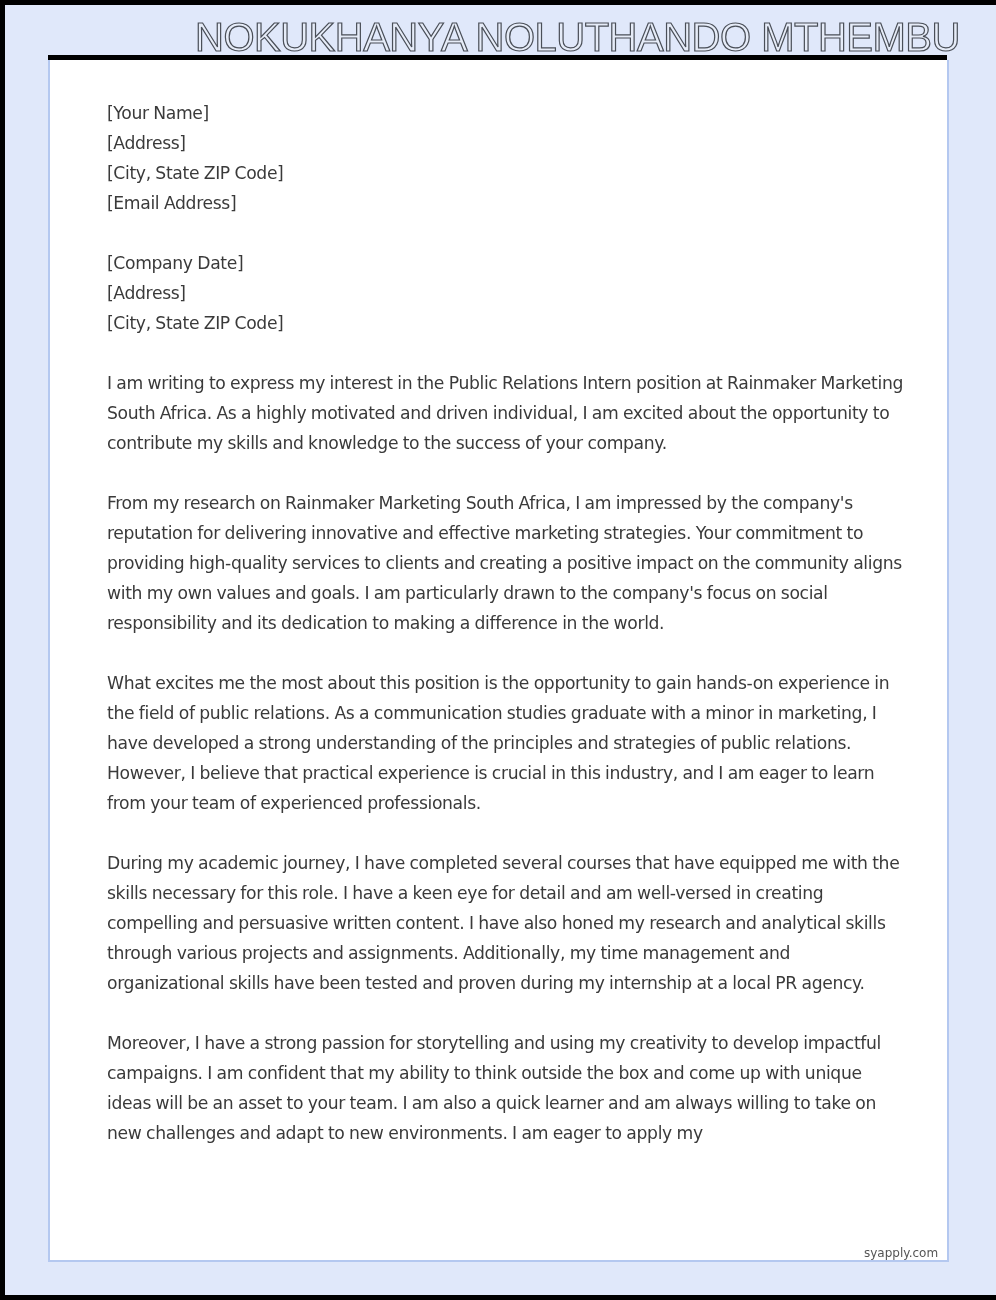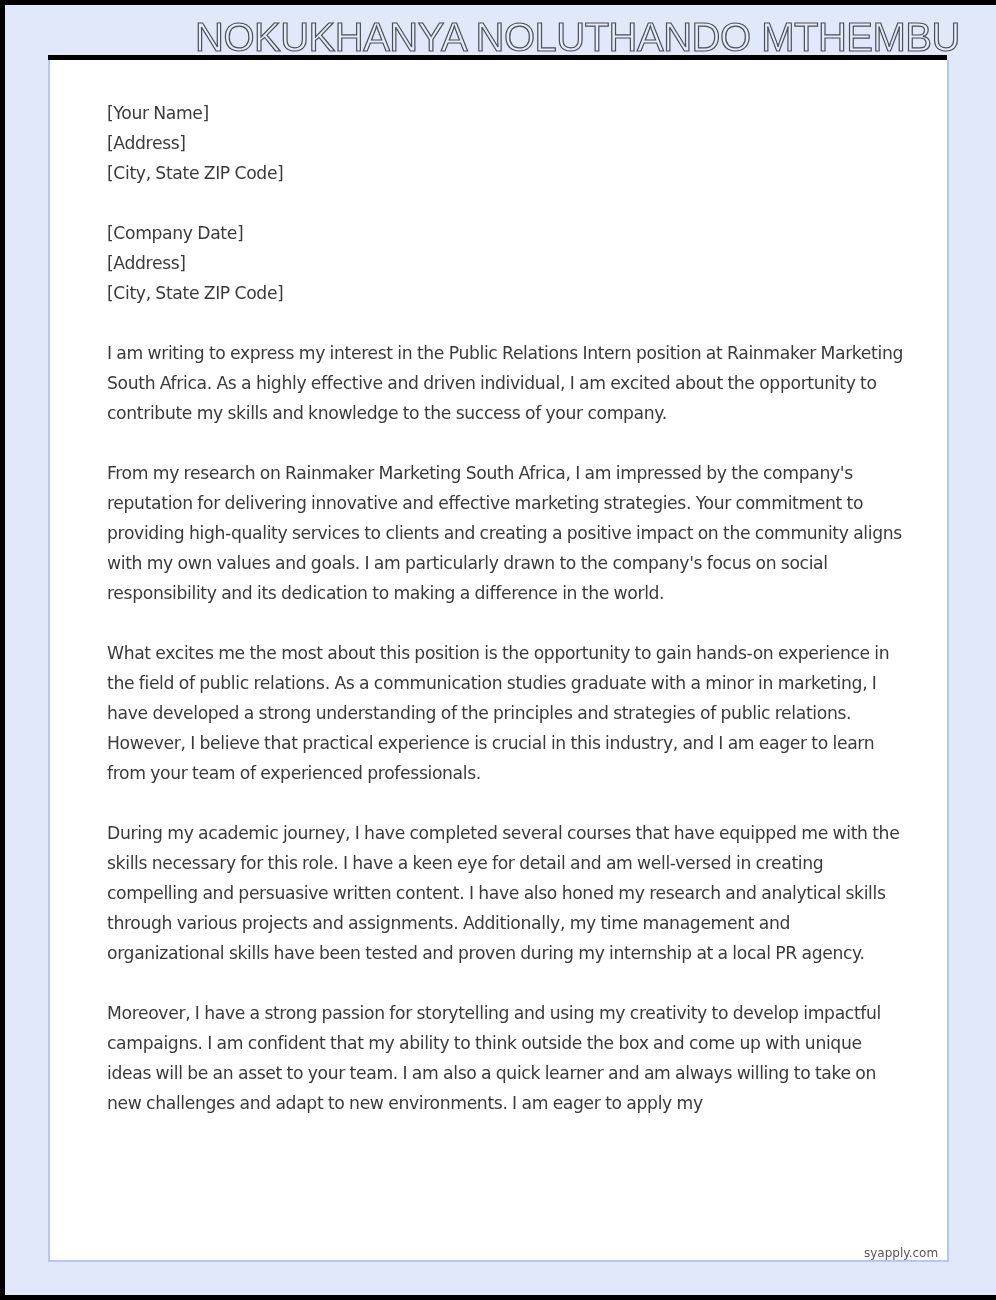--- a/index.html
+++ b/index.html
@@ -76,27 +76,28 @@
 <div class="page">
   <div class="title">NOKUKHANYA NOLUTHANDO MTHEMBU</div>
   <div class="title-bar"></div>
   <div class="panel"></div>
 
   <div class="letter">
     <p>
       <span class="line">[Your Name]</span>
       <span class="line">[Address]</span>
       <span class="line">[City, State ZIP Code]</span>
+      <span class="line">[Email Address]</span>
     </p>
     <p>
       <span class="line">[Company Date]</span>
       <span class="line">[Address]</span>
       <span class="line">[City, State ZIP Code]</span>
     </p>
-    <p>I am writing to express my interest in the Public Relations Intern position at Rainmaker Marketing South Africa. As a highly effective and driven individual, I am excited about the opportunity to contribute my skills and knowledge to the success of your company.</p>
+    <p>I am writing to express my interest in the Public Relations Intern position at Rainmaker Marketing South Africa. As a highly motivated and driven individual, I am excited about the opportunity to contribute my skills and knowledge to the success of your company.</p>
     <p>From my research on Rainmaker Marketing South Africa, I am impressed by the company's reputation for delivering innovative and effective marketing strategies. Your commitment to providing high-quality services to clients and creating a positive impact on the community aligns with my own values and goals. I am particularly drawn to the company's focus on social responsibility and its dedication to making a difference in the world.</p>
     <p>What excites me the most about this position is the opportunity to gain hands-on experience in the field of public relations. As a communication studies graduate with a minor in marketing, I have developed a strong understanding of the principles and strategies of public relations. However, I believe that practical experience is crucial in this industry, and I am eager to learn from your team of experienced professionals.</p>
     <p>During my academic journey, I have completed several courses that have equipped me with the skills necessary for this role. I have a keen eye for detail and am well-versed in creating compelling and persuasive written content. I have also honed my research and analytical skills through various projects and assignments. Additionally, my time management and organizational skills have been tested and proven during my internship at a local PR agency.</p>
     <p>Moreover, I have a strong passion for storytelling and using my creativity to develop impactful campaigns. I am confident that my ability to think outside the box and come up with unique ideas will be an asset to your team. I am also a quick learner and am always willing to take on new challenges and adapt to new environments. I am eager to apply my</p>
   </div>
 
   <div class="watermark">syapply.com</div>
 </div>
 
 </body></html>

